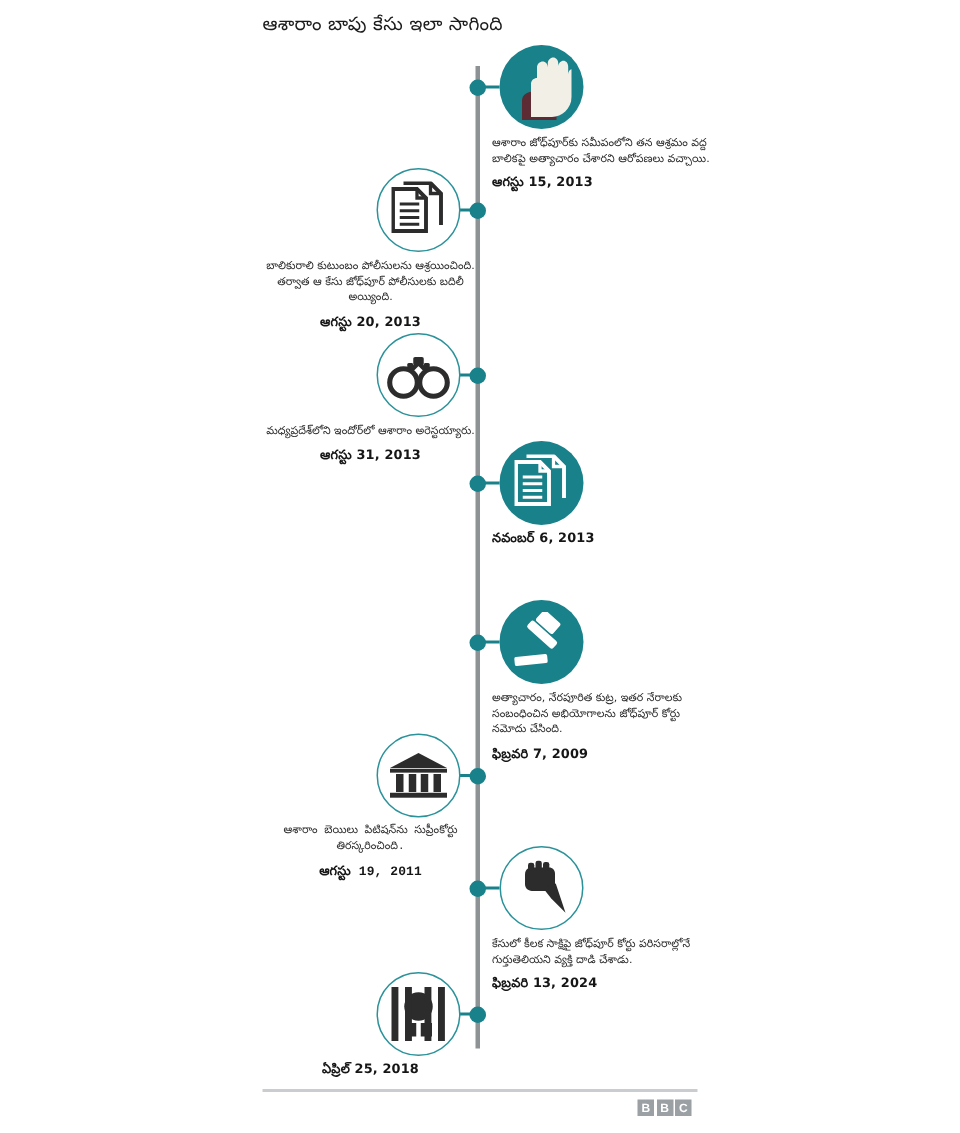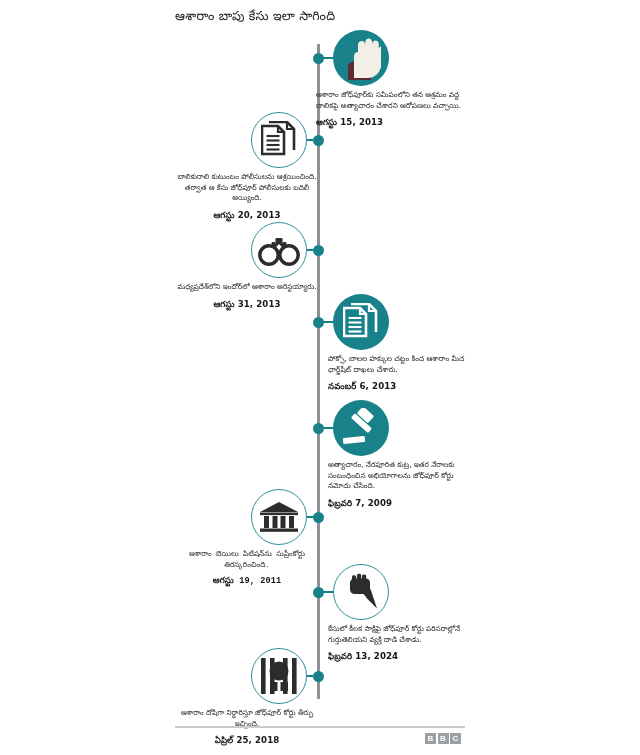--- a/index.html
+++ b/index.html
@@ -122,21 +122,21 @@
         <span>
           <svg width="40" height="44" viewBox="0 0 40 44">
         <path d="M7 44 L7 31 C7 27 11 25 15 25 L30 25 L30 44 Z" fill="#5c2b33"></path>
         <path d="M13 42 L13 20 C13 17.5 15 16 17 16 L17 9 C17 6.5 19 5 20.8 5 C22.6 5 24.2 6.5 24.2 9 L24.2 15
                  L24.2 6.5 C24.2 4 26 2.4 27.8 2.4 C29.6 2.4 31.2 4 31.2 6.5 L31.2 15.5
                  L31.2 8.5 C31.2 6 33 4.5 34.6 4.5 C36.3 4.5 37.8 6 37.8 8.5 L37.8 18
                  L37.8 13.5 C37.8 11.4 39.2 10.2 40.4 10.2 L40.4 27 C40.4 36 34 42 27 42 Z" fill="#f2efe7"></path>
       </svg>
         </span>
       </div>
-      <div class="block right" style="top: 90px; left: 316px;">
+      <div class="block right" style="top: 90px; left: 328px;">
         <p class="body">ఆశారాం జోధ్‌పూర్‌కు సమీపంలోని తన ఆశ్రమం వద్ద బాలికపై అత్యాచారం చేశారని ఆరోపణలు వచ్చాయి.</p>
         <p class="date">ఆగస్టు 15, 2013</p>
       </div>
       <div class="dot" style="top: 140px;"></div>
       <div class="stub left" style="top: 140px; width: 15.2px;"></div>
       <div class="node outline" style="left: 251px; top: 112px;">
         <span>
           <svg width="36" height="38" viewBox="0 0 36 38">
         <path d="M1 5 L17 5 L23 11 L23 33 L1 33 Z" fill="none" stroke="#2c2c2c" stroke-width="2.6"></path>
         <path d="M8 1 L26 1 L33 8 L33 29" fill="none" stroke="#2c2c2c" stroke-width="2.6"></path>
@@ -185,21 +185,20 @@
         <g stroke="#ffffff" stroke-width="2.1" stroke-linecap="butt">
           <line x1="5.5" y1="15" x2="18.5" y2="15"></line>
           <line x1="5.5" y1="19.5" x2="18.5" y2="19.5"></line>
           <line x1="5.5" y1="24" x2="18.5" y2="24"></line>
           <line x1="5.5" y1="28.5" x2="18.5" y2="28.5"></line>
         </g>
       </svg>
         </span>
       </div>
       <div class="block right" style="top: 354px; left: 328px;">
-        <p class="body">పోక్సో, బాలల హక్కుల చట్టం కింద ఆశారాం మీద ఛార్జ్‌షీట్ దాఖలు చేశారు.</p>
         <p class="date">నవంబర్ 6, 2013</p>
       </div>
       <div class="dot" style="top: 428px;"></div>
       <div class="stub right" style="top: 428px; width: 13px;"></div>
       <div class="node filled" style="left: 333px; top: 400px;">
         <span>
           <svg width="40" height="40" viewBox="0 0 40 40">
         <g fill="#ffffff">
           <rect x="17" y="2" width="15" height="9.5" rx="1.6" transform="rotate(42 24.5 6.7)"></rect>
           <rect x="9" y="12" width="23" height="6.2" rx="1.6" transform="rotate(42 20.5 15)"></rect>
@@ -260,21 +259,20 @@
         <rect x="3" y="3" width="4.6" height="36" fill="#2c2c2c"></rect>
         <rect x="12" y="3" width="4.6" height="36" fill="#2c2c2c"></rect>
         <rect x="25" y="3" width="4.6" height="36" fill="#2c2c2c"></rect>
         <rect x="34" y="3" width="4.6" height="36" fill="#2c2c2c"></rect>
         <rect x="12" y="27" width="7.5" height="9" fill="#2c2c2c"></rect>
         <rect x="22.5" y="27" width="7.5" height="9" fill="#2c2c2c"></rect>
       </svg>
         </span>
       </div>
       <div class="block left" style="top: 708px; left: 172px;">
-        <p class="body">ఆశారాం దోషిగా నిర్ధారిస్తూ జోధ్‌పూర్ కోర్టు తీర్పు ఇచ్చింది.</p>
         <p class="date">ఏప్రిల్ 25, 2018</p>
       </div>
     </div>
 
   <div class="rule"></div>
   <div class="bbc">
     <span>B</span>
     <span>B</span>
     <span>C</span>
   </div>

